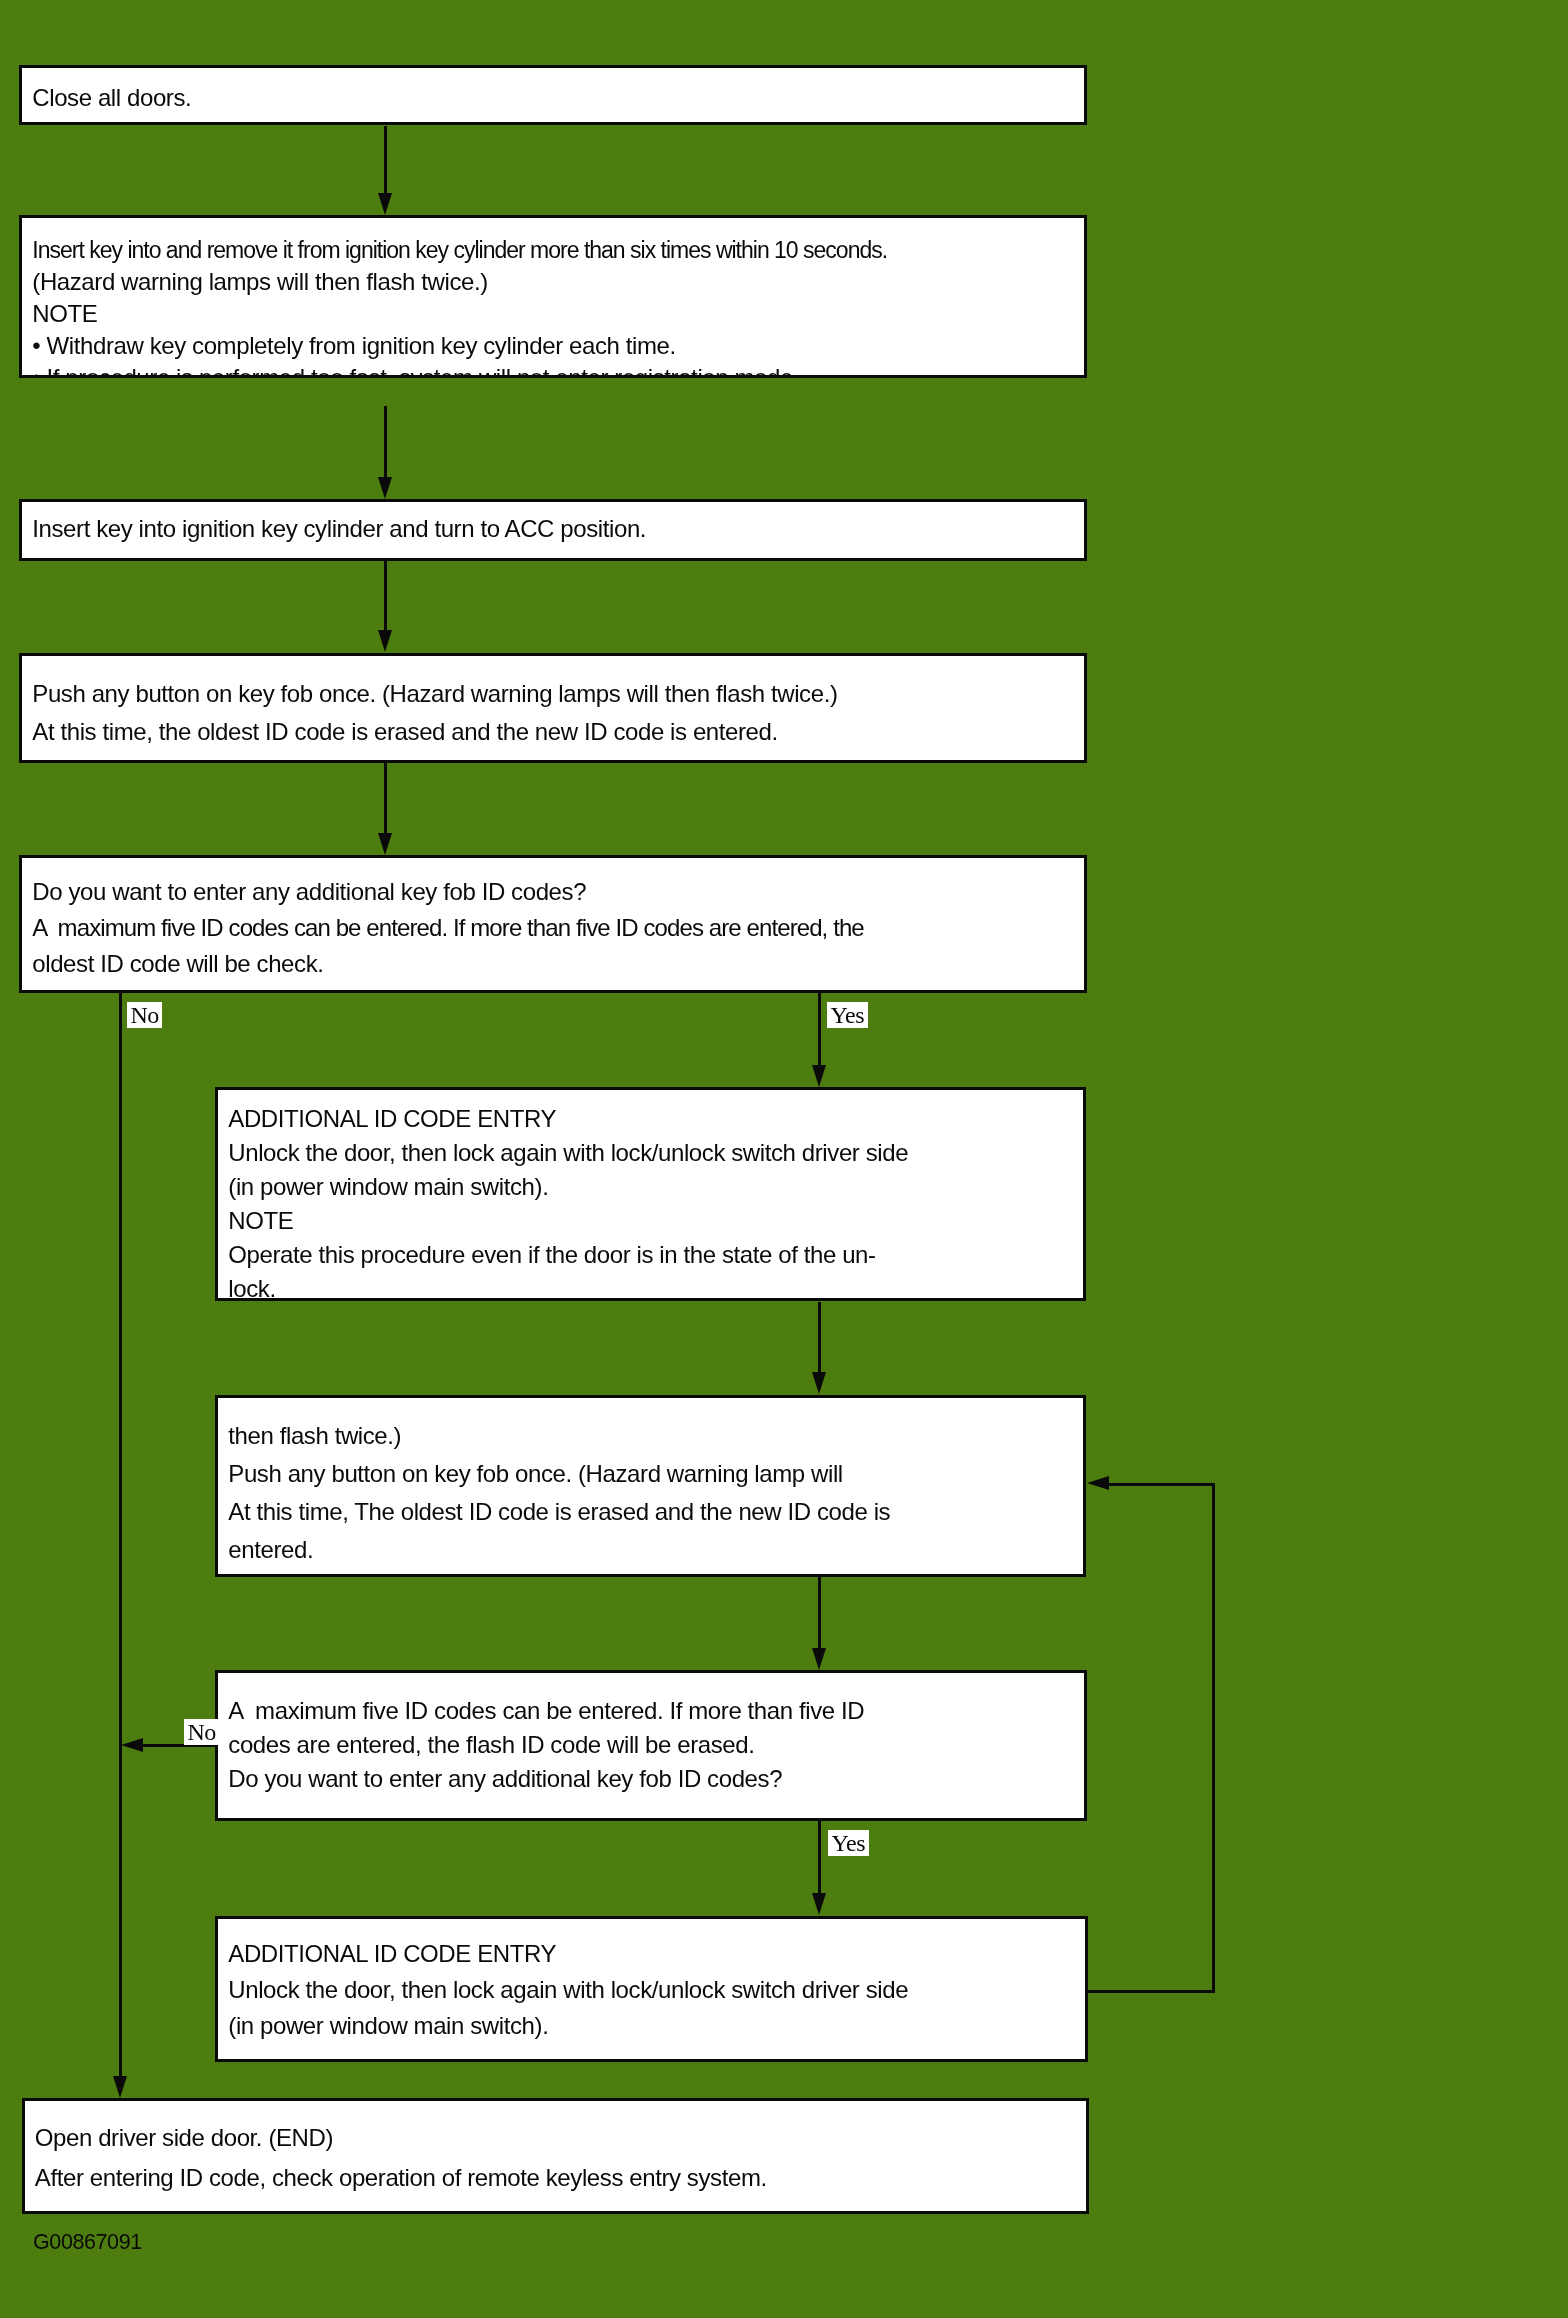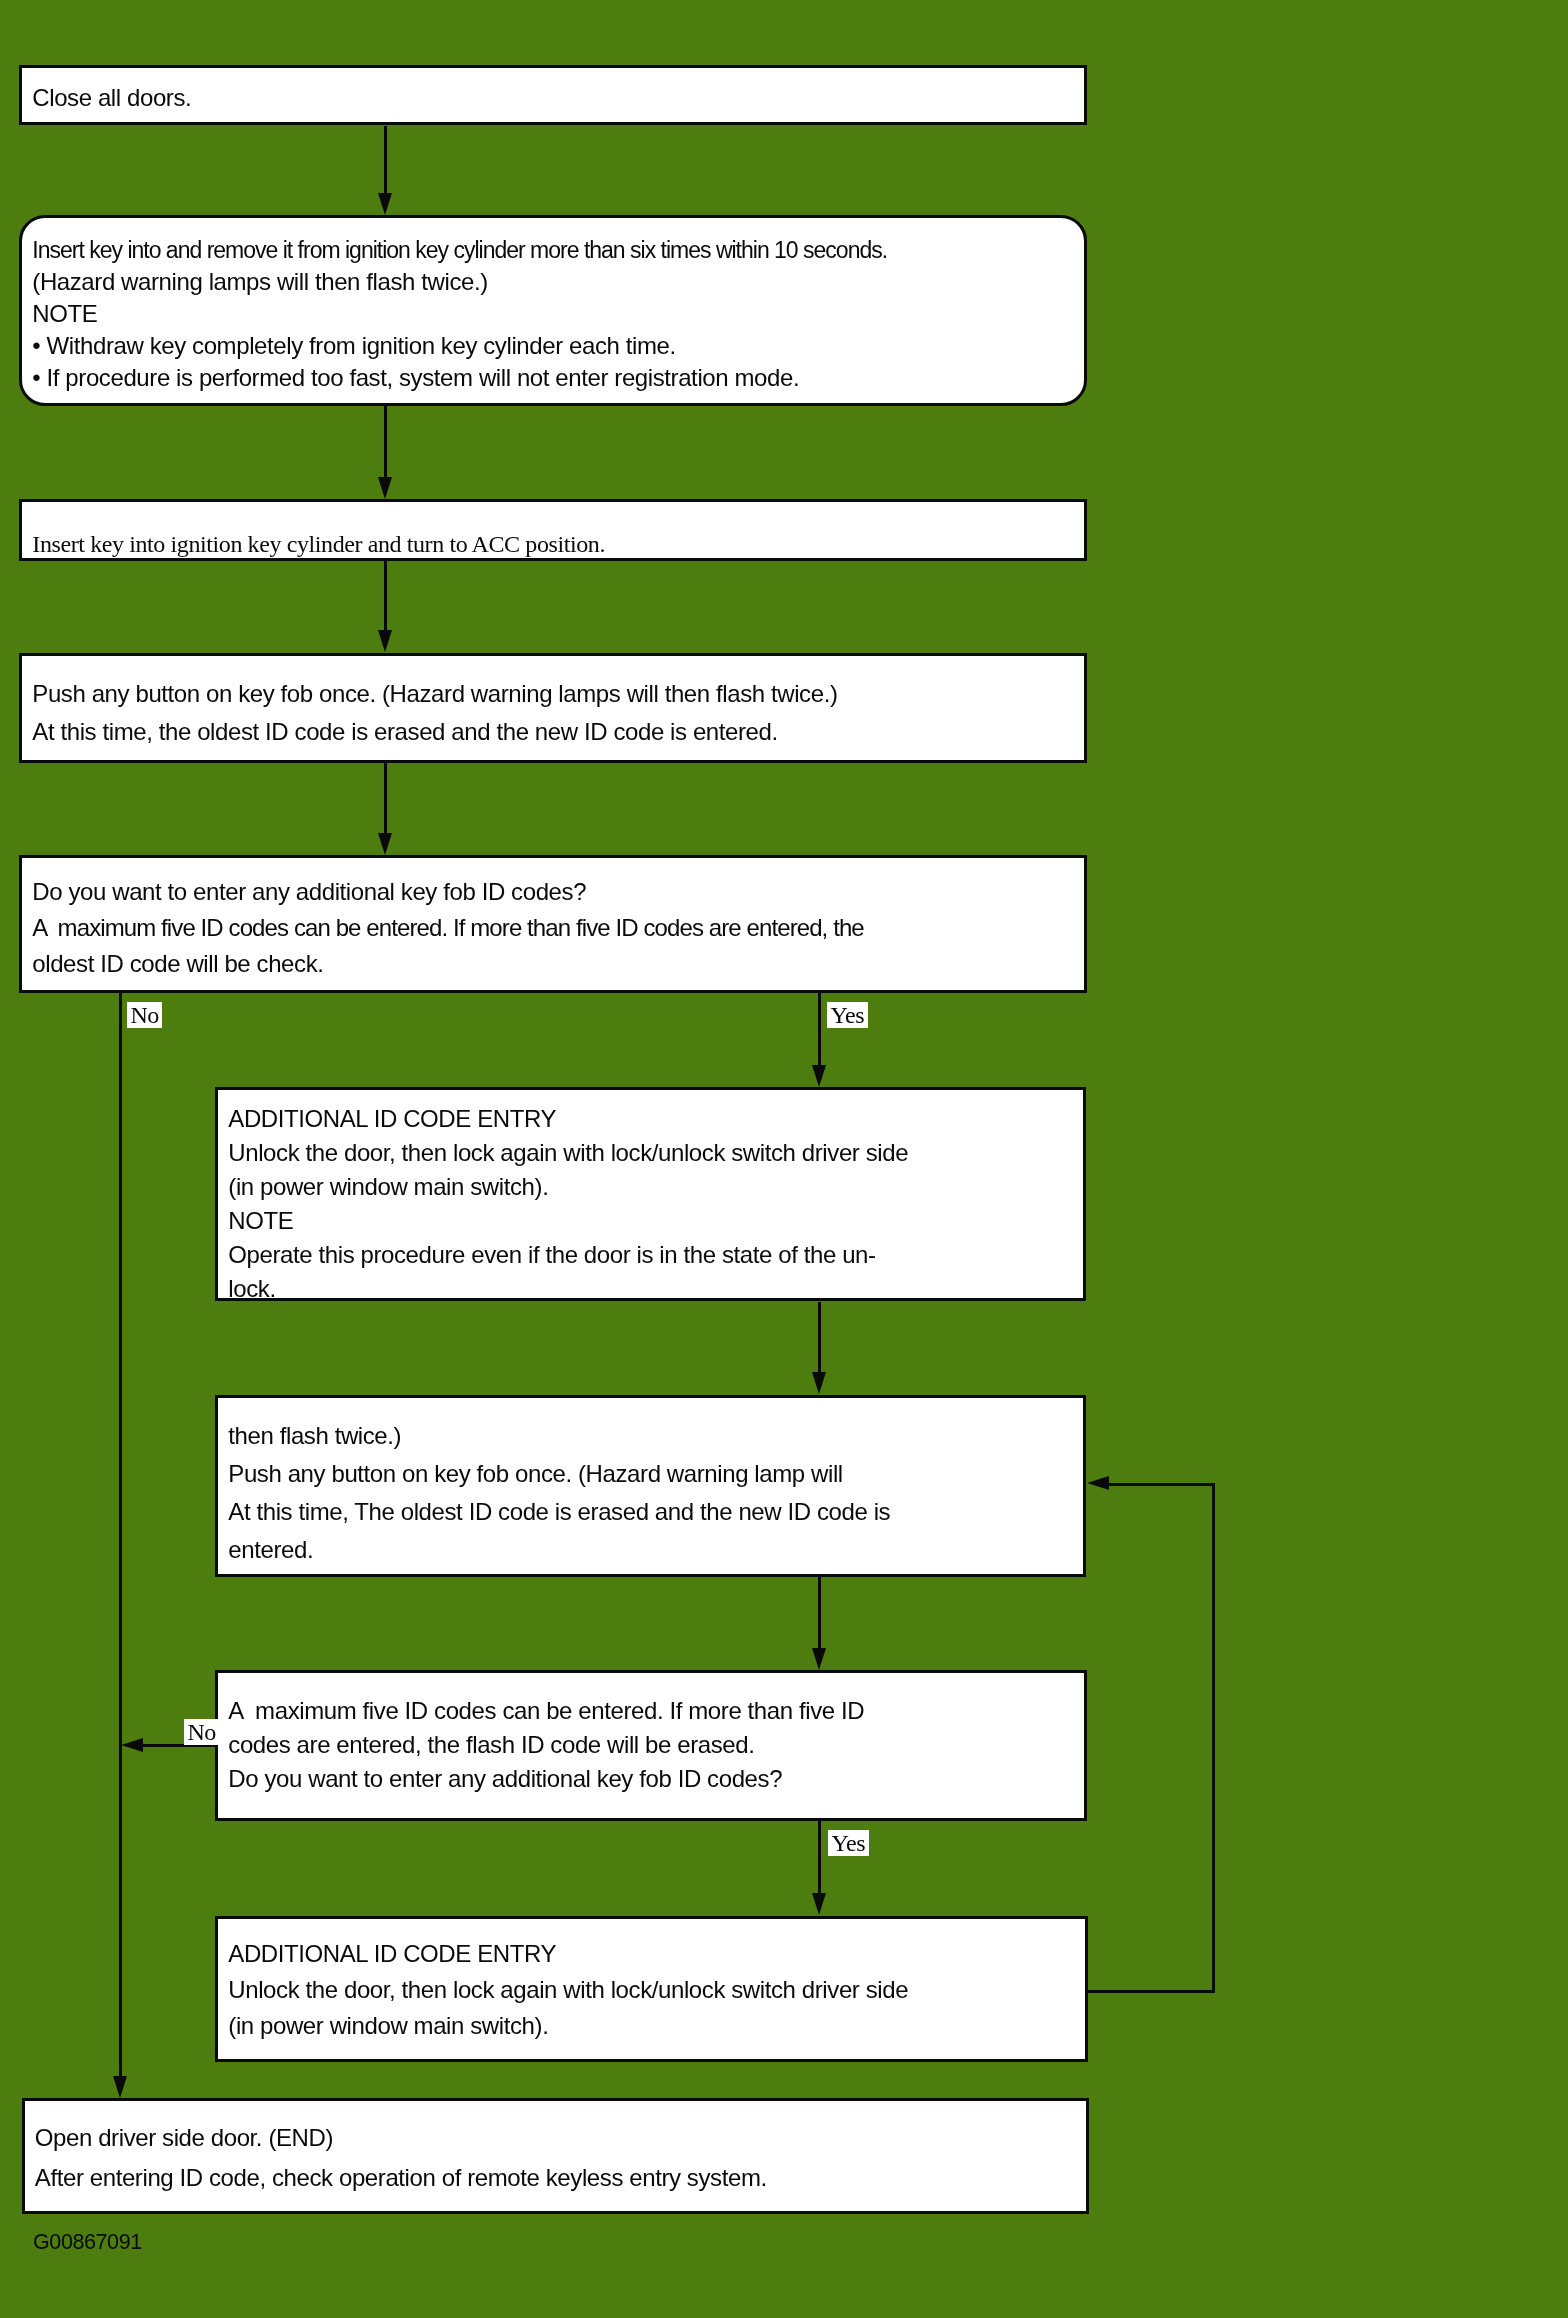--- a/index.html
+++ b/index.html
@@ -46,32 +46,32 @@
 
 <div class="canvas">
 
   <div class="box" style="left:19px;top:65px;width:1068px;height:60px;padding-top:12px;">
     <div class="line">Close all doors.</div>
   </div>
 
   <div class="vline" style="left:384px;top:126px;height:71px;"></div>
   <div class="ah-down" style="left:378px;top:193px;"></div>
 
-  <div class="box lh37" style="left:19px;top:215px;width:1068px;height:191px;padding-top:15.5px;border-radius:26px;">
+  <div class="box lh37" style="left:19px;top:215px;width:1068px;height:163px;padding-top:15.5px;">
     <div class="line tight">Insert key into and remove it from ignition key cylinder more than six times within 10 seconds.</div>
     <div class="line">(Hazard warning lamps will then flash twice.)</div>
     <div class="line b">NOTE</div>
     <div class="line b">• Withdraw key completely from ignition key cylinder each time.</div>
     <div class="line b">• If procedure is performed too fast, system will not enter registration mode.</div>
   </div>
 
   <div class="vline" style="left:384px;top:406px;height:74px;"></div>
   <div class="ah-down" style="left:378px;top:477px;"></div>
 
-  <div class="box" style="left:19px;top:499px;width:1068px;height:62px;padding-top:25px;font-family:Liberation Serif, serif;">
+  <div class="box" style="left:19px;top:499px;width:1068px;height:62px;padding-top:9px;">
     <div class="line">Insert key into ignition key cylinder and turn to ACC position.</div>
   </div>
 
   <div class="vline" style="left:384px;top:561px;height:71px;"></div>
   <div class="ah-down" style="left:378px;top:630px;"></div>
 
   <div class="box lh44" style="left:19px;top:653px;width:1068px;height:110px;padding-top:19px;">
     <div class="line">Push any button on key fob once. (Hazard warning lamps will then flash twice.)</div>
     <div class="line b">At this time, the oldest ID code is erased and the new ID code is entered.</div>
   </div>

